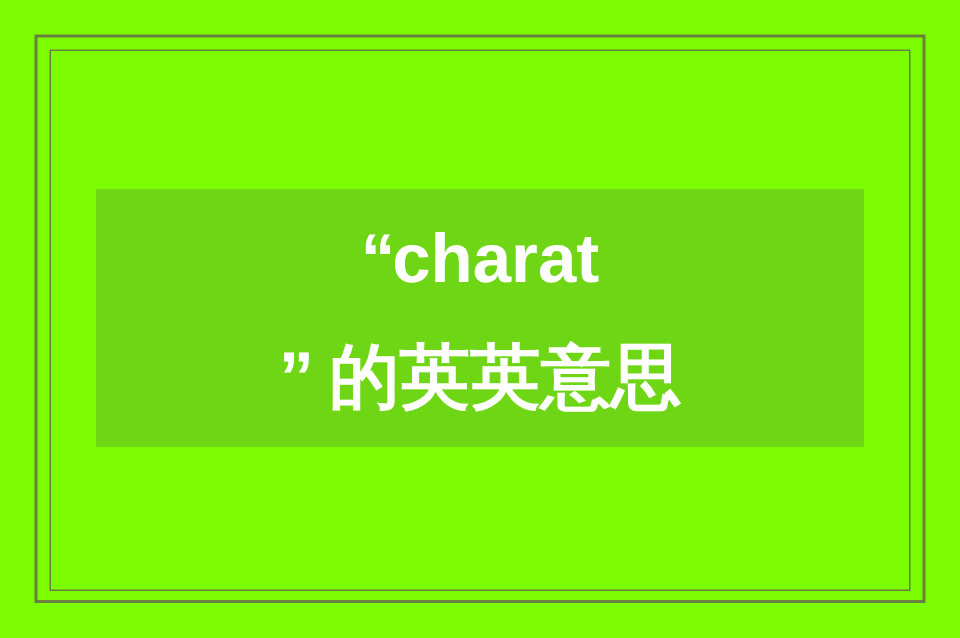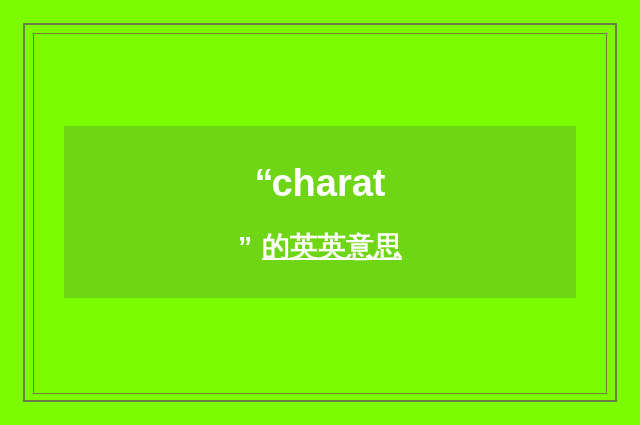--- a/index.html
+++ b/index.html
@@ -66,29 +66,28 @@
 
   .title-line {
     color: #FFFFFF;
     font-weight: bold;
     text-align: center;
     white-space: nowrap;
     letter-spacing: 0px;
   }
 
   .title-line-1 {
-    font-size: 38px;
+    font-size: 46px;
     line-height: 1.22;
     margin-bottom: 22px;
   }
 
   .title-line-2 {
-    font-size: 28px;
+    font-size: 47px;
     line-height: 1.25;
-    text-decoration: underline;
   }
 
   
   .quote-open {
     display: inline-block;
     vertical-align: top;
     margin-right: -2px;
   }
 
   .quote-close {

